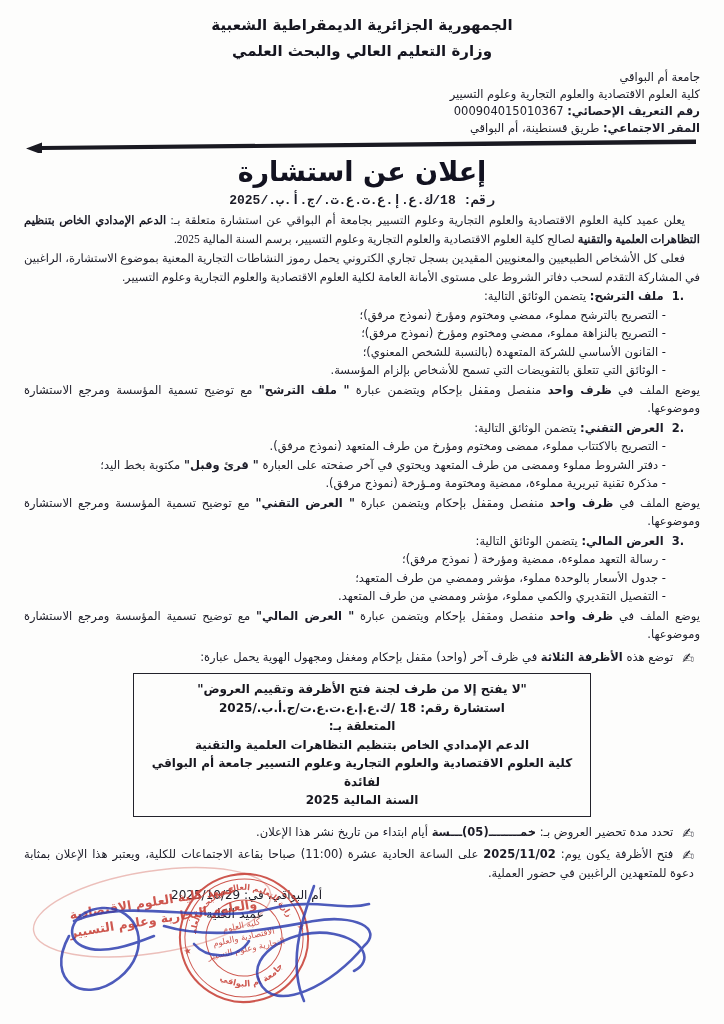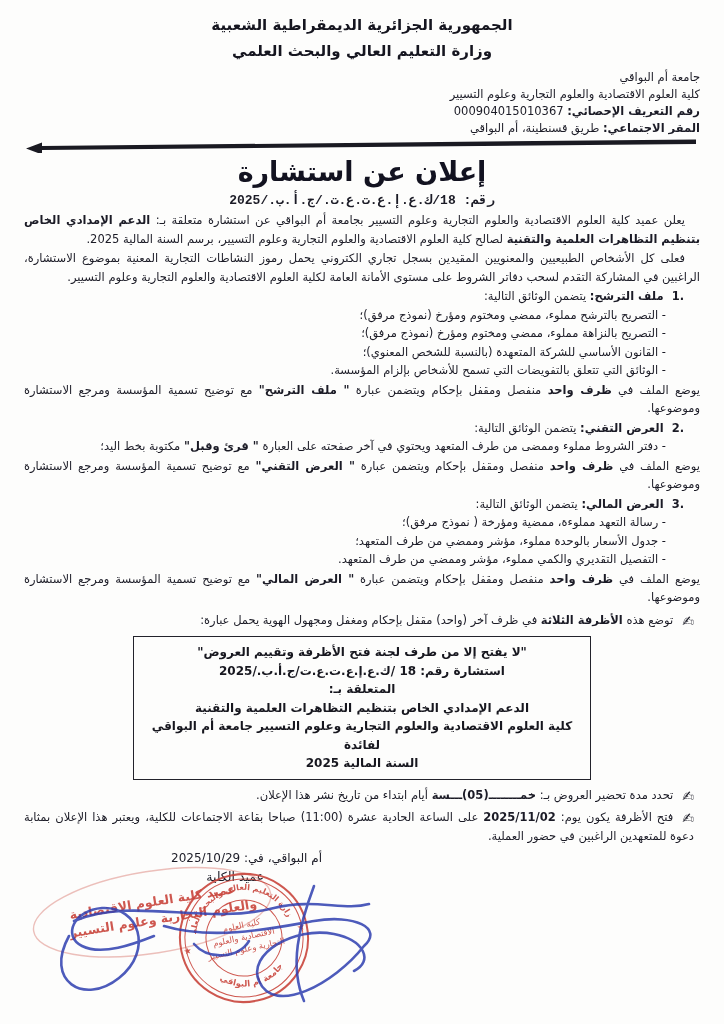--- a/index.html
+++ b/index.html
@@ -11,21 +11,21 @@
   }
   .b{font-weight:bold;}
   .gov{text-align:center;font-weight:bold;font-size:15px;line-height:26px;color:#15151f;}
   .org{font-size:11.5px;line-height:17px;margin-top:5px;}
   .org div{white-space:nowrap;}
   .sep-svg{display:block;margin:1px 0 0 0;}
   .title-main{text-align:center;font-weight:bold;font-size:27px;line-height:34px;margin-top:2px;color:#121220;}
   .title-ref{text-align:center;font-weight:bold;font-size:13px;line-height:19px;margin-top:2px;font-family:Liberation Mono, monospace;}
   .body-text{font-size:11.5px;line-height:18.5px;text-align:justify;}
   p.para{margin:1px 0 0 0;}
-  .indent{text-indent:15px;}
+  .indent{text-indent:15px;font-family:Liberation Serif, serif;}
   .sec-head{margin-top:1px;}
   .sec-num{display:inline-block;direction:ltr;font-weight:bold;margin-left:8px;margin-right:16px;}
   .doc-item{padding-right:34px;}
   .note{margin-top:3px;padding-right:6px;}
   .note-icon{display:inline-block;font-size:14px;margin-left:9px;transform:translateY(2px);}
   .box{
     width:458px;margin:7px auto 5px auto;border:1.7px solid #23232b;
     text-align:center;font-weight:bold;font-size:12px;line-height:18.5px;
     padding:6px 10px;box-sizing:border-box;color:#17171f;
   }
@@ -64,21 +64,23 @@
     <div>
         <div class="doc-item"><span>- التصريح بالترشح مملوء، ممضي ومختوم ومؤرخ (نموذج مرفق)؛</span></div>
         <div class="doc-item"><span>- التصريح بالنزاهة مملوء، ممضي ومختوم ومؤرخ (نموذج مرفق)؛</span></div>
         <div class="doc-item"><span>- القانون الأساسي للشركة المتعهدة (بالنسبة للشخص المعنوي)؛</span></div>
         <div class="doc-item"><span>- الوثائق التي تتعلق بالتفويضات التي تسمح للأشخاص بإلزام المؤسسة.</span></div>
       </div>
     <p class="para"><span>يوضع الملف في </span><span class="b">ظرف واحد</span><span> منفصل ومقفل بإحكام ويتضمن عبارة </span><span class="b">" ملف الترشح"</span><span> مع توضيح تسمية المؤسسة ومرجع الاستشارة وموضوعها.</span></p>
 
     <div class="sec-head"><span class="sec-num">2.</span><span class="b">العرض التقني:</span><span> يتضمن الوثائق التالية:</span></div>
     <div>
+        <div class="doc-item"><span>- التصريح بالاكتتاب مملوء، ممضى ومختوم ومؤرخ من طرف المتعهد (نموذج مرفق).</span></div>
         <div class="doc-item"><span>- دفتر الشروط مملوء وممضى من طرف المتعهد ويحتوي في آخر صفحته على العبارة </span><span class="b">" قرئ وقبل"</span><span> مكتوبة بخط اليد؛</span></div>
+        <div class="doc-item"><span>- مذكرة تقنية تبريرية مملوءة، ممضية ومختومة ومـؤرخة (نموذج مرفق).</span></div>
       </div>
     <p class="para"><span>يوضع الملف في </span><span class="b">ظرف واحد</span><span> منفصل ومقفل بإحكام ويتضمن عبارة </span><span class="b">" العرض التقني"</span><span> مع توضيح تسمية المؤسسة ومرجع الاستشارة وموضوعها.</span></p>
 
     <div class="sec-head"><span class="sec-num">3.</span><span class="b">العرض المالي:</span><span> يتضمن الوثائق التالية:</span></div>
     <div>
         <div class="doc-item"><span>- رسالة التعهد مملوءة، ممضية ومؤرخة ( نموذج مرفق)؛</span></div>
         <div class="doc-item"><span>- جدول الأسعار بالوحدة مملوء، مؤشر وممضي من طرف المتعهد؛</span></div>
         <div class="doc-item"><span>- التفصيل التقديري والكمي مملوء، مؤشر وممضي من طرف المتعهد.</span></div>
       </div>
     <p class="para"><span>يوضع الملف في </span><span class="b">ظرف واحد</span><span> منفصل ومقفل بإحكام ويتضمن عبارة </span><span class="b">" العرض المالي"</span><span> مع توضيح تسمية المؤسسة ومرجع الاستشارة وموضوعها.</span></p>

